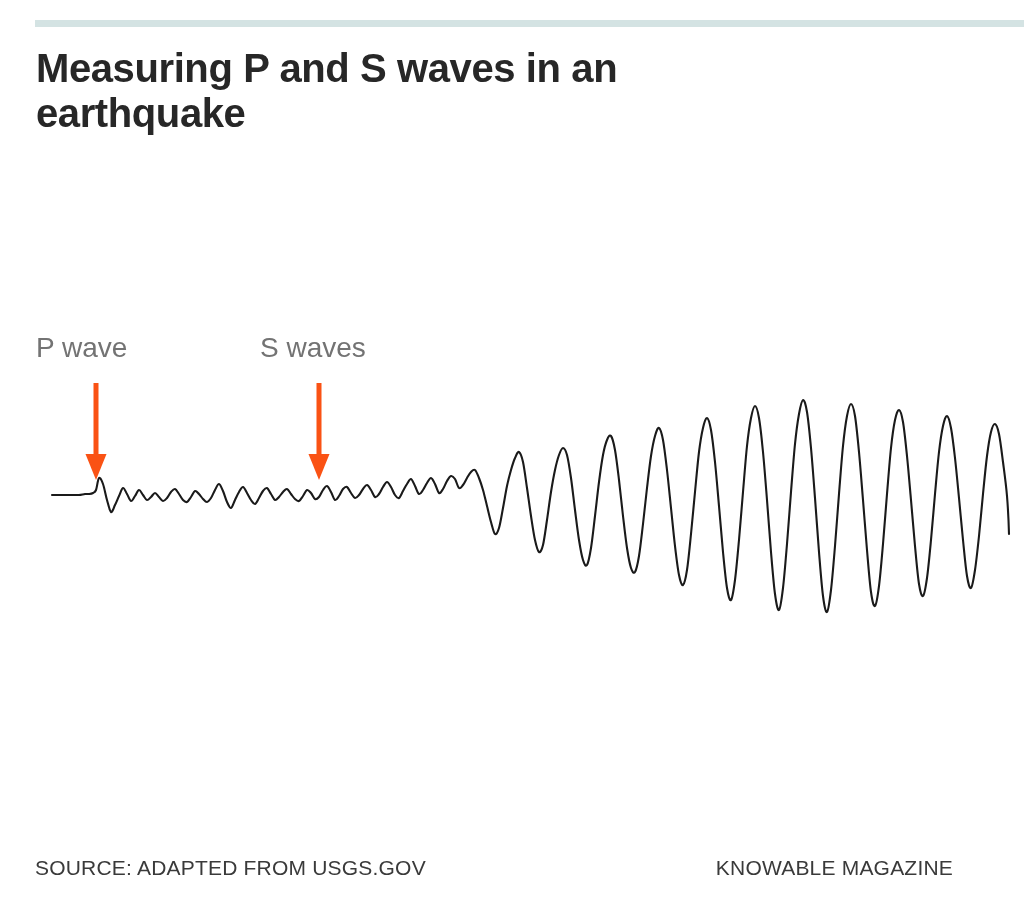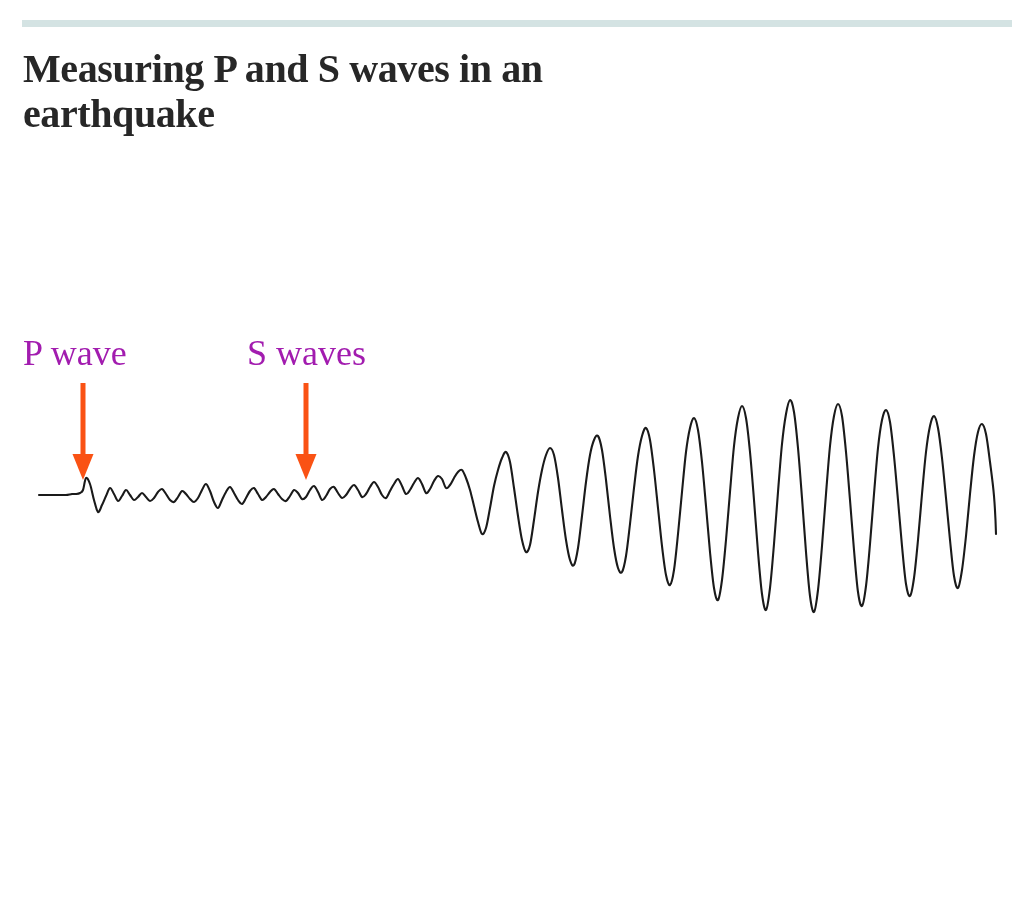--- a/index.html
+++ b/index.html
@@ -10,25 +10,24 @@
   body {
     width: 1024px;
     height: 897px;
     font-family: "Liberation Sans", sans-serif;
     color: #2b2b2b;
     position: relative;
     overflow: hidden;
   }
   #figure {
     position: absolute;
-    left: 4px;
+    left: 17px;
     top: 0;
     width: 954px;
     height: 897px;
-    font-family: Liberation Serif, serif;
   }
   .top-rule {
     position: absolute;
     left: 18px;
     top: 20px;
     width: 990px;
     height: 7px;
     background: #d4e3e3;
   }
   .title {
@@ -46,23 +45,23 @@
   .wave-stage {
     position: absolute;
     left: 0;
     top: 0;
     width: 1024px;
     height: 897px;
     pointer-events: none;
   }
   .annot-label {
     position: absolute;
-    font-size: 36px;
+    font-size: 28px;
     font-weight: normal;
-    color: #a21caf;
+    color: #737373;
     white-space: nowrap;
     text-align: center;
   }
   #p-wave-label { left: 19px; top: 332px; }
   #s-wave-label { left: 243px; top: 332px; }
   .footer {
     position: absolute;
     left: 18px;
     right: 18px;
     top: 856px;
@@ -99,14 +98,18 @@
         <g>
           <rect x="299.5" y="383" width="5" height="71" fill="#fa5214"></rect>
           <polygon points="291.5,454 312.5,454 302,480" fill="#fa5214"></polygon>
         </g>
       </g>
   </svg>
 
   <div class="annot-label" id="p-wave-label">P wave</div>
   <div class="annot-label" id="s-wave-label">S waves</div>
 
+  <div class="footer">
+    <div class="footer-left">SOURCE: ADAPTED FROM USGS.GOV</div>
+    <div class="footer-right">KNOWABLE MAGAZINE</div>
+  </div>
 
 </div>
 
 </body></html>

